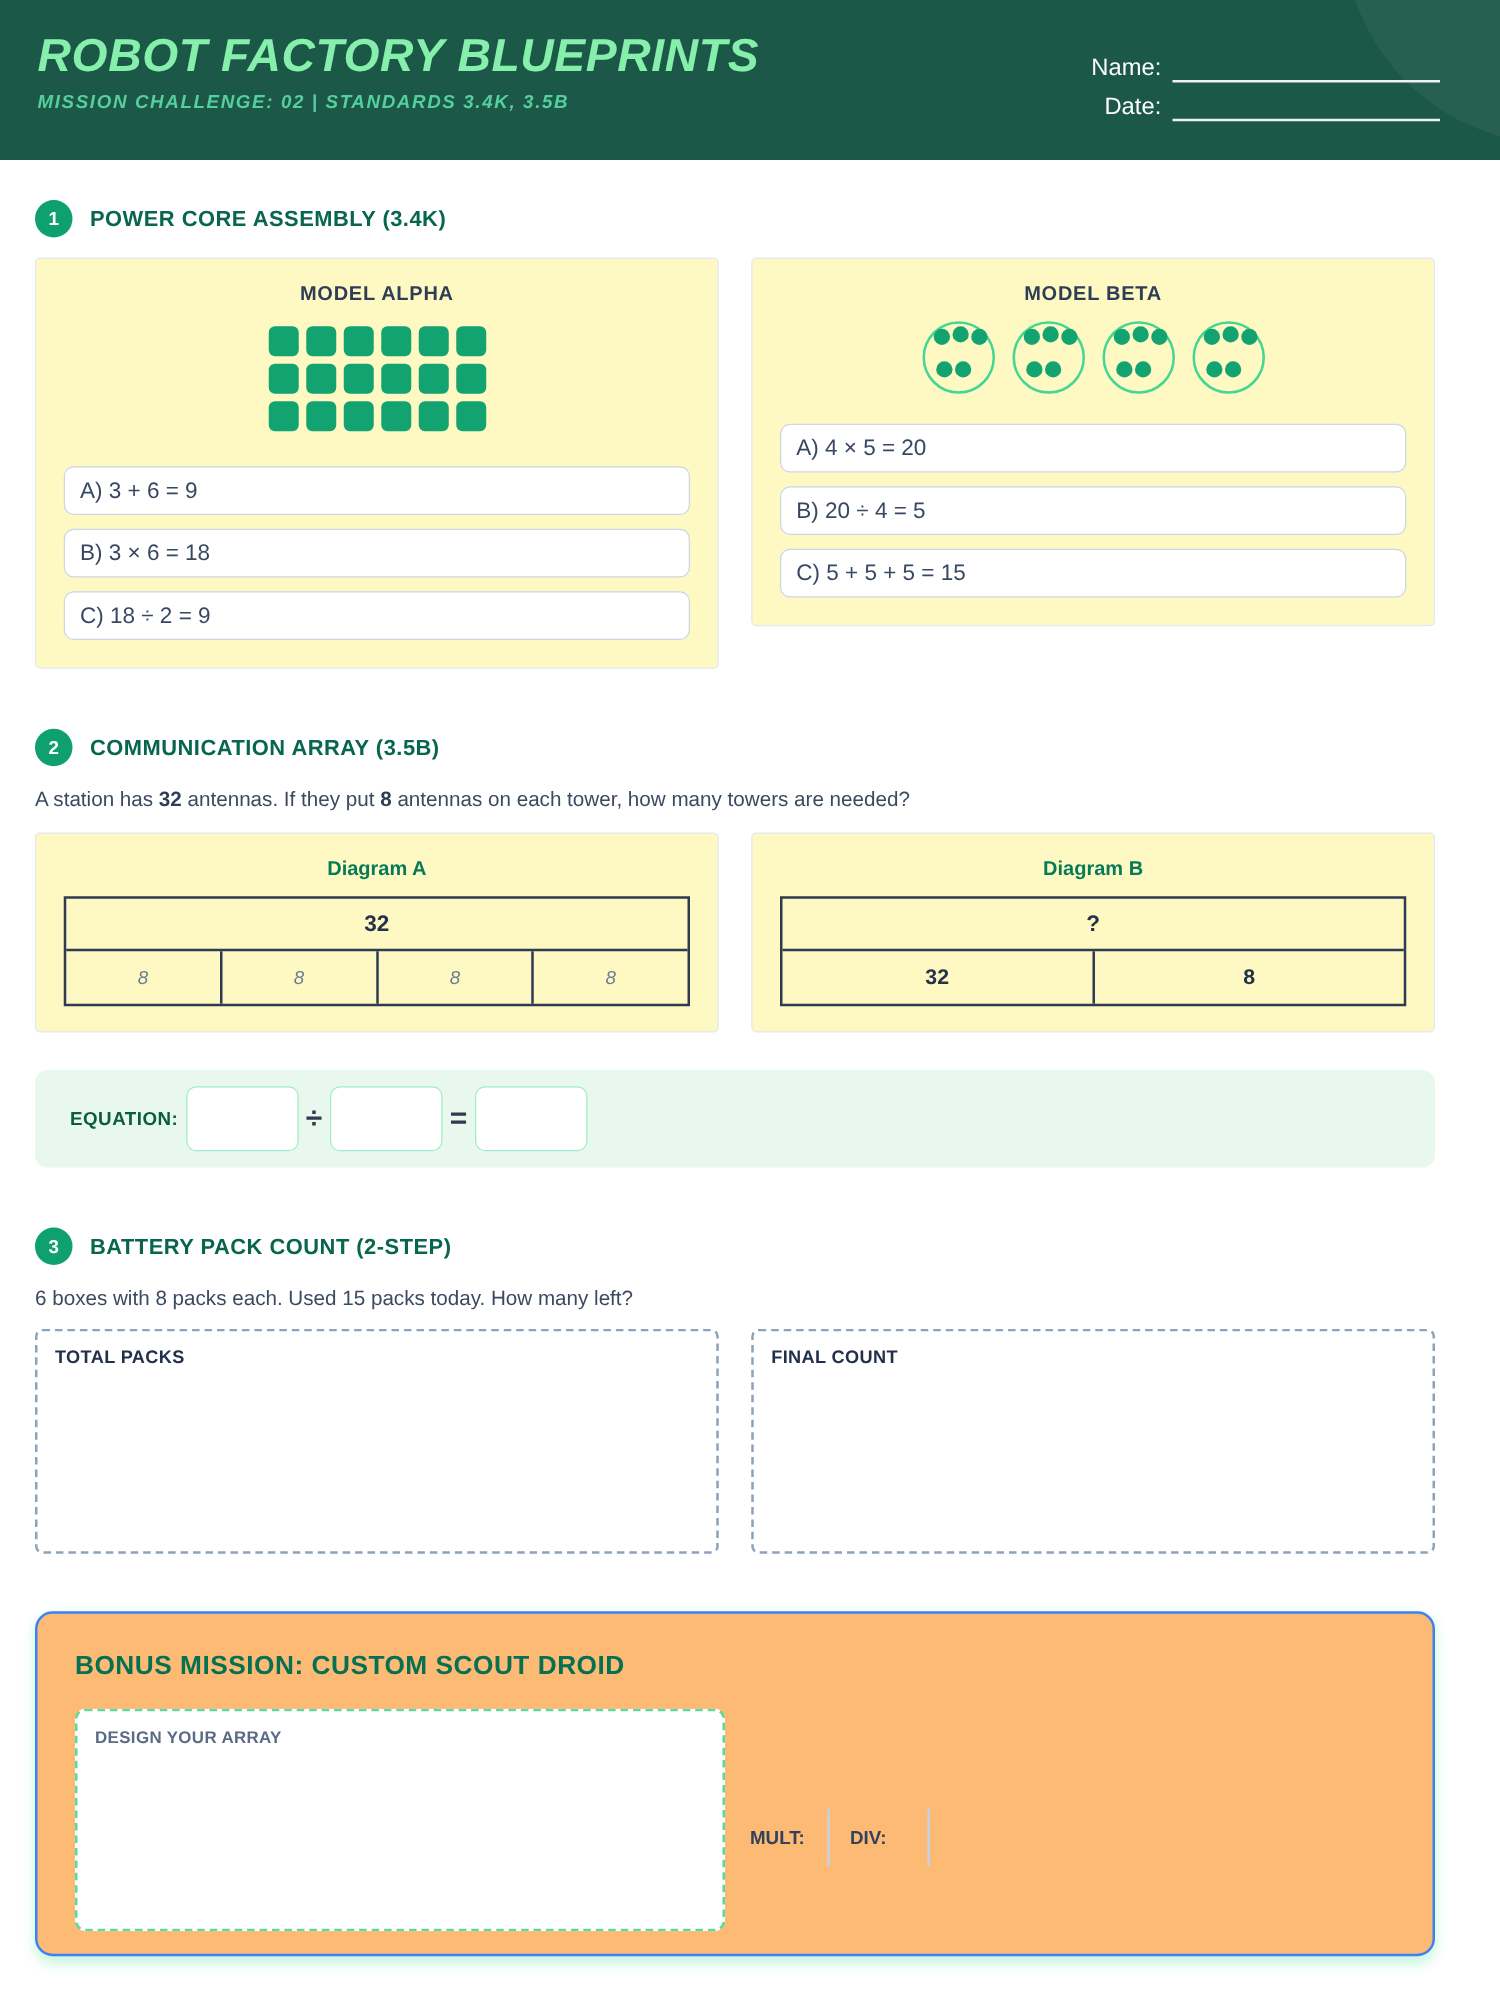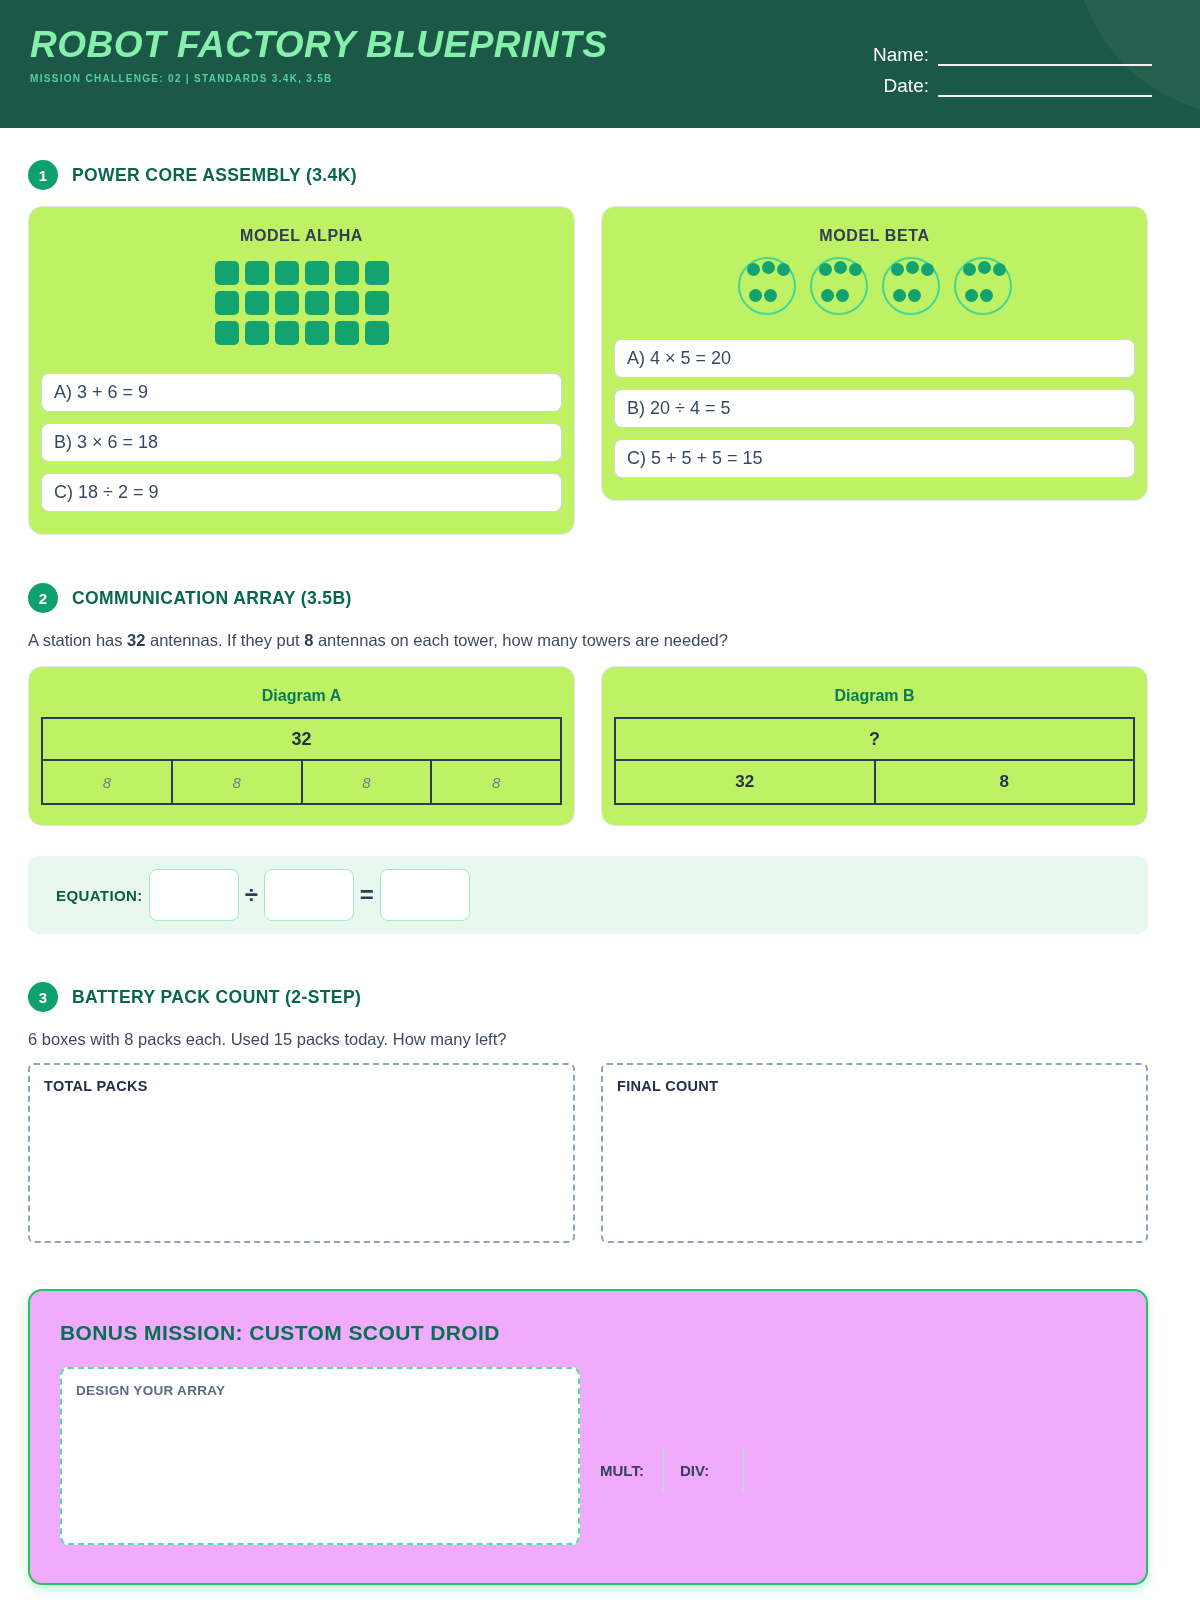--- a/index.html
+++ b/index.html
@@ -24,22 +24,22 @@
     width:340px; height:340px; border-radius:50%;
     background:#27604f;
   }
   .hdr-left{ position:relative; z-index:2; }
   .hdr-title{
     margin:0; font-size:37px; line-height:1.05;
     font-style:italic; font-weight:800; letter-spacing:0.5px;
     color:#86efac;
   }
   .hdr-sub{
-    margin-top:8px; font-size:10px; font-weight:bold;
-    letter-spacing:1.3px; color:#55cf9e;
+    margin-top:8px; font-size:15px; font-weight:bold;
+    letter-spacing:1.3px; color:#55cf9e;font-style:italic;
   }
   .hdr-right{
     position:relative; z-index:2;
     margin-top:18px; font-size:19px;
     display:flex; flex-direction:column; gap:9px;
   }
   .hdr-line{ display:flex; align-items:flex-end; gap:9px;margin-left:28px; }
   .hdr-line .lbl{ min-width:64px; text-align:right; }
   .blank{
     display:inline-block; width:214px; height:1.05em;
@@ -50,22 +50,22 @@
   .sec-head{ display:flex; align-items:center; gap:14px; margin-top:30px; }
   .sec-head.later{ margin-top:48px; }
   .badge{
     width:30px; height:30px; border-radius:50%;
     background:#0fa070; color:#fff; font-weight:bold; font-size:15px;
     display:flex; align-items:center; justify-content:center; flex:0 0 auto;
   }
   .sec-title{ margin:0; font-size:17.5px; color:#07664d; letter-spacing:0.4px; font-weight:bold; }
   .cards2{ display:grid; grid-template-columns:1fr 1fr; gap:26px; margin-top:16px; align-items:start; }
   .card{
-    border:1.5px solid #e2e8f0; border-radius:14px;
-    background:#bef264; padding:20px 12px;
+    border:1.5px solid #e2e8f0; border-radius:4px;
+    background:#fef9c3; padding:20px 22px;
   }
   .card-title{ text-align:center; font-weight:bold; font-size:16px; color:#2f3e56; letter-spacing:0.6px; }
   
   .alpha-grid{ display:grid; gap:6px; width:max-content; margin:16px auto 28px; }
   .sq{ width:24px; height:24px; background:#13a371; border-radius:5px; }
   
   .beta-groups{ display:flex; justify-content:center; gap:14px; margin:12px 0 24px; }
   .dot-circle{ position:relative; width:58px; height:58px; border:2px solid #43d694; border-radius:50%; }
   .dot{ position:absolute; width:13px; height:13px; background:#13a371; border-radius:50%; }
   .dot:nth-child(1){ top:4px;  left:7px;  }
@@ -110,23 +110,23 @@
   .eq-op{ font-size:24px; font-weight:bold; color:#2e3b52; }
   
   .workgrid{ margin-top:14px; }
   .workbox{
     border:2px dashed #8da2bc; border-radius:6px;
     min-height:180px; padding:12px 14px; background:#fff;
   }
   .wb-label{ font-weight:bold; font-size:14.5px; color:#22304a; letter-spacing:0.3px; }
   
   .bonus{
-    margin-top:46px; background:#f0abfc;
-    border:2px solid #22c55e; border-radius:14px;
-    padding:30px 30px 38px;
+    margin-top:46px; background:#fdba74;
+    border:2px solid #3b82f6; border-radius:14px;
+    padding:30px 30px 18px;
     box-shadow:0 5px 10px rgba(121,230,174,0.45);
   }
   .bonus-title{ margin:0; font-size:21px; color:#067052; letter-spacing:0.4px; font-weight:bold; }
   .bonus-row{ display:grid; grid-template-columns:520px 1fr; gap:20px; margin-top:22px; }
   .design-box{
     border:2px dashed #54dd9e; border-radius:8px;
     min-height:178px; padding:12px 14px; background:#fff;
   }
   .design-label{ font-weight:bold; font-size:13.5px; color:#5b6b85; letter-spacing:0.3px; }
   .bonus-inputs{ display:flex; flex-direction:row; gap:16px; padding-top:28px; }

